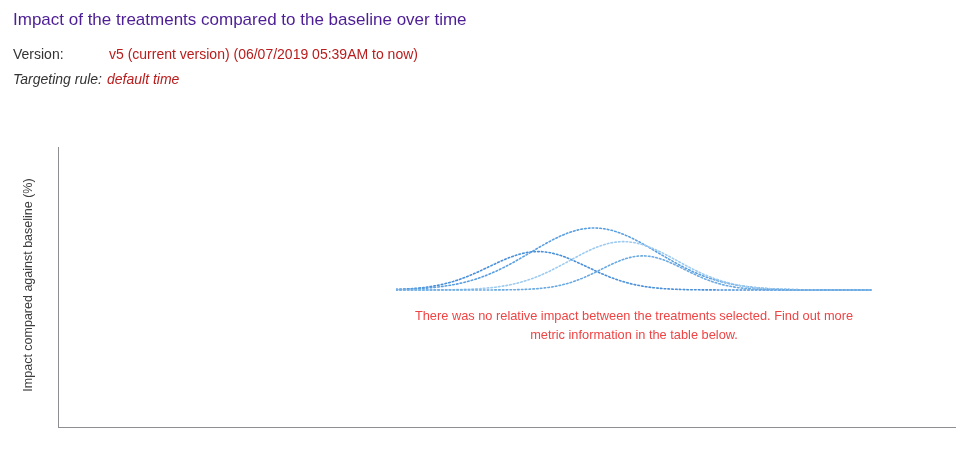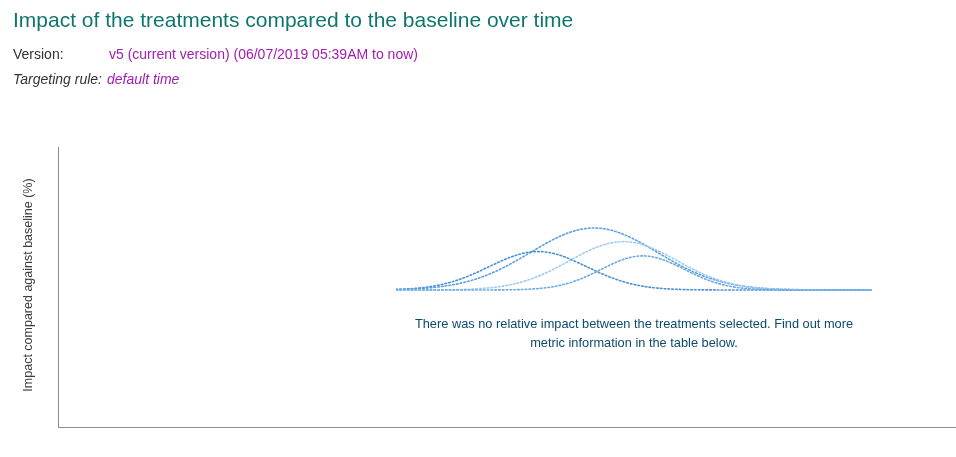--- a/index.html
+++ b/index.html
@@ -14,23 +14,23 @@
     overflow: hidden;
     font-family: "Liberation Sans", sans-serif;
     -webkit-font-smoothing: antialiased;
   }
 
   
   .page-title {
     position: absolute;
     left: 13px;
     top: 9px;
-    font-size: 21px;
+    font-size: 17px;
     line-height: 22px;
-    color: #0f766e;
+    color: #4c1d95;
     font-weight: 400;
     white-space: nowrap;
   }
 
   .meta-row {
     position: absolute;
     left: 13px;
     height: 18px;
     line-height: 18px;
     font-size: 14px;
@@ -39,21 +39,21 @@
   .meta-row.row-version  { top: 45px; }
   .meta-row.row-targeting { top: 70px; font-style: italic; }
 
   .meta-label {
     display: inline-block;
     color: #333333;
     font-weight: 400;
   }
   .meta-value {
     display: inline-block;
-    color: #a21caf;
+    color: #b91c1c;
     font-weight: 400;
     position: absolute;
     left: 96px;
     top: 0;
   }
   .row-targeting .meta-value { left: 94px; }
 
   
   .chart-area {
     position: absolute;
@@ -98,24 +98,24 @@
     top: 212px;
     width: 476px;
     text-align: center;
   }
   .empty-illustration {
     width: 476px;
     height: 86px;
     display: block;
   }
   .empty-message {
-    margin-top: 16px;
+    margin-top: 8px;
     font-size: 12.8px;
     line-height: 19px;
-    color: #0c4a6e;
+    color: #ef4444;
     padding: 0 16px;
   }
 </style>
 </head>
 <body>
 
 <div class="page-title">Impact of the treatments compared to the baseline over time</div>
 
 <div class="meta-row row-version">
   <span class="meta-label">Version:</span>

